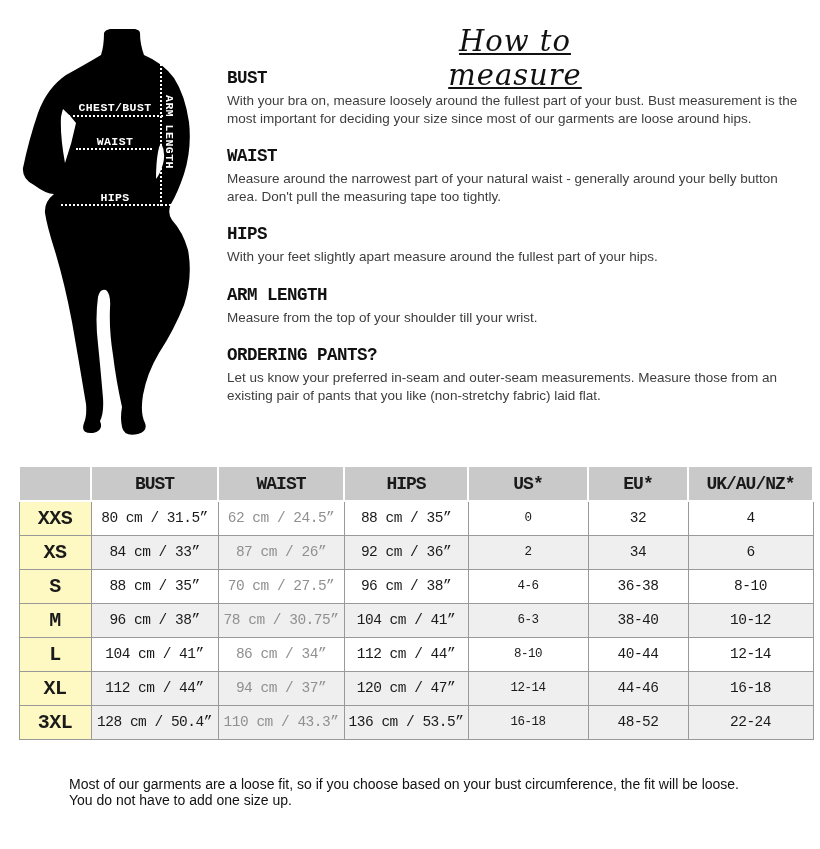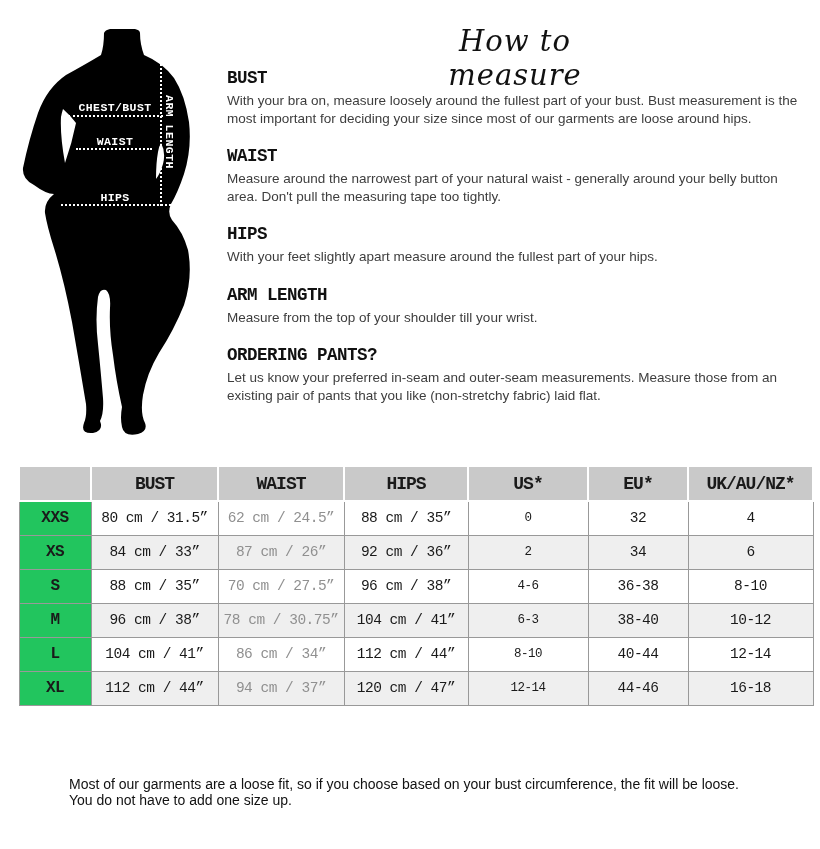--- a/index.html
+++ b/index.html
@@ -3,21 +3,21 @@
 <meta charset="utf-8">
 <style>
   * { margin:0; padding:0; box-sizing:border-box; }
   html,body { width:820px; height:849px; background:#fff; font-family:"Liberation Sans", sans-serif; color:#111; }
   .page { position:relative; width:820px; height:849px; overflow:hidden; }
 
   
   .title {
     position:absolute; left:400px; top:24px; width:230px;
     text-align:center; font-family:"DejaVu Serif", serif; font-style:italic;
-    font-size:29px; letter-spacing:1px; color:#111;
+    font-size:29px; letter-spacing:1px; color:#111;text-decoration:underline;
   }
   .figure-wrap { position:absolute; left:10px; top:22px; width:215px; height:418px;font-family:Liberation Mono, monospace; }
   .figure-wrap svg { position:absolute; left:0; top:0; }
   .fig-label {
     position:absolute; color:#fff; font-weight:bold; font-size:11.5px;
     letter-spacing:0.4px; text-align:center; white-space:nowrap;
   }
   .dot-h { position:absolute; border-top:2px dotted #fff; height:0; }
   .dot-v { position:absolute; border-left:2px dotted #fff; width:0; }
   .arm-label {
@@ -38,21 +38,21 @@
   table.size-chart { border-collapse:collapse; width:794px; table-layout:fixed;
     font-family:"Liberation Mono", monospace; }
   table.size-chart thead th {
     background:#c9c9c9; border:2px solid #fff; height:35px;
     font-size:18px; font-weight:700; letter-spacing:-1px; color:#1a1a1a; text-align:center;
   }
   table.size-chart tbody th, table.size-chart tbody td {
     border:1px solid #999; height:34px; text-align:center; vertical-align:middle;
     font-size:14.5px; letter-spacing:-0.5px; color:#1a1a1a; font-weight:400;
   }
-  table.size-chart tbody th.size-cell { background:#22c55e; font-weight:700; font-size:16px; }
+  table.size-chart tbody th.size-cell { background:#fef9c3; font-weight:700; font-size:20px; }
   table.size-chart tbody tr.alt td { background:#efefef; }
   table.size-chart tbody td.waist-cell { color:#909090; }
   table.size-chart tbody td.us-cell { font-size:12.5px; }
 
   
   .fit-note { position:absolute; left:69px; top:776px; font-size:14px; line-height:16px; color:#111; }
   .conversion-note { position:absolute; left:61px; top:821px; font-size:14px; color:#111; }
 </style>
 </head>
 <body>
@@ -205,20 +205,29 @@
           </tr>
           <tr class="alt">
             <th class="size-cell">XL</th>
             <td class="bust-cell">112 cm / 44”</td>
             <td class="waist-cell">94 cm / 37”</td>
             <td class="hips-cell">120 cm / 47”</td>
             <td class="us-cell">12-14</td>
             <td class="eu-cell">44-46</td>
             <td class="uk-cell">16-18</td>
           </tr>
+          <tr class="alt">
+            <th class="size-cell">3XL</th>
+            <td class="bust-cell">128 cm / 50.4”</td>
+            <td class="waist-cell">110 cm / 43.3”</td>
+            <td class="hips-cell">136 cm / 53.5”</td>
+            <td class="us-cell">16-18</td>
+            <td class="eu-cell">48-52</td>
+            <td class="uk-cell">22-24</td>
+          </tr>
         </tbody>
     </table>
   </div>
 
   <div class="fit-note">
     <div>Most of our garments are a loose fit, so if you choose based on your bust circumference, the fit will be loose.</div>
     <div>You do not have to add one size up.</div>
   </div>
 
 </div>

